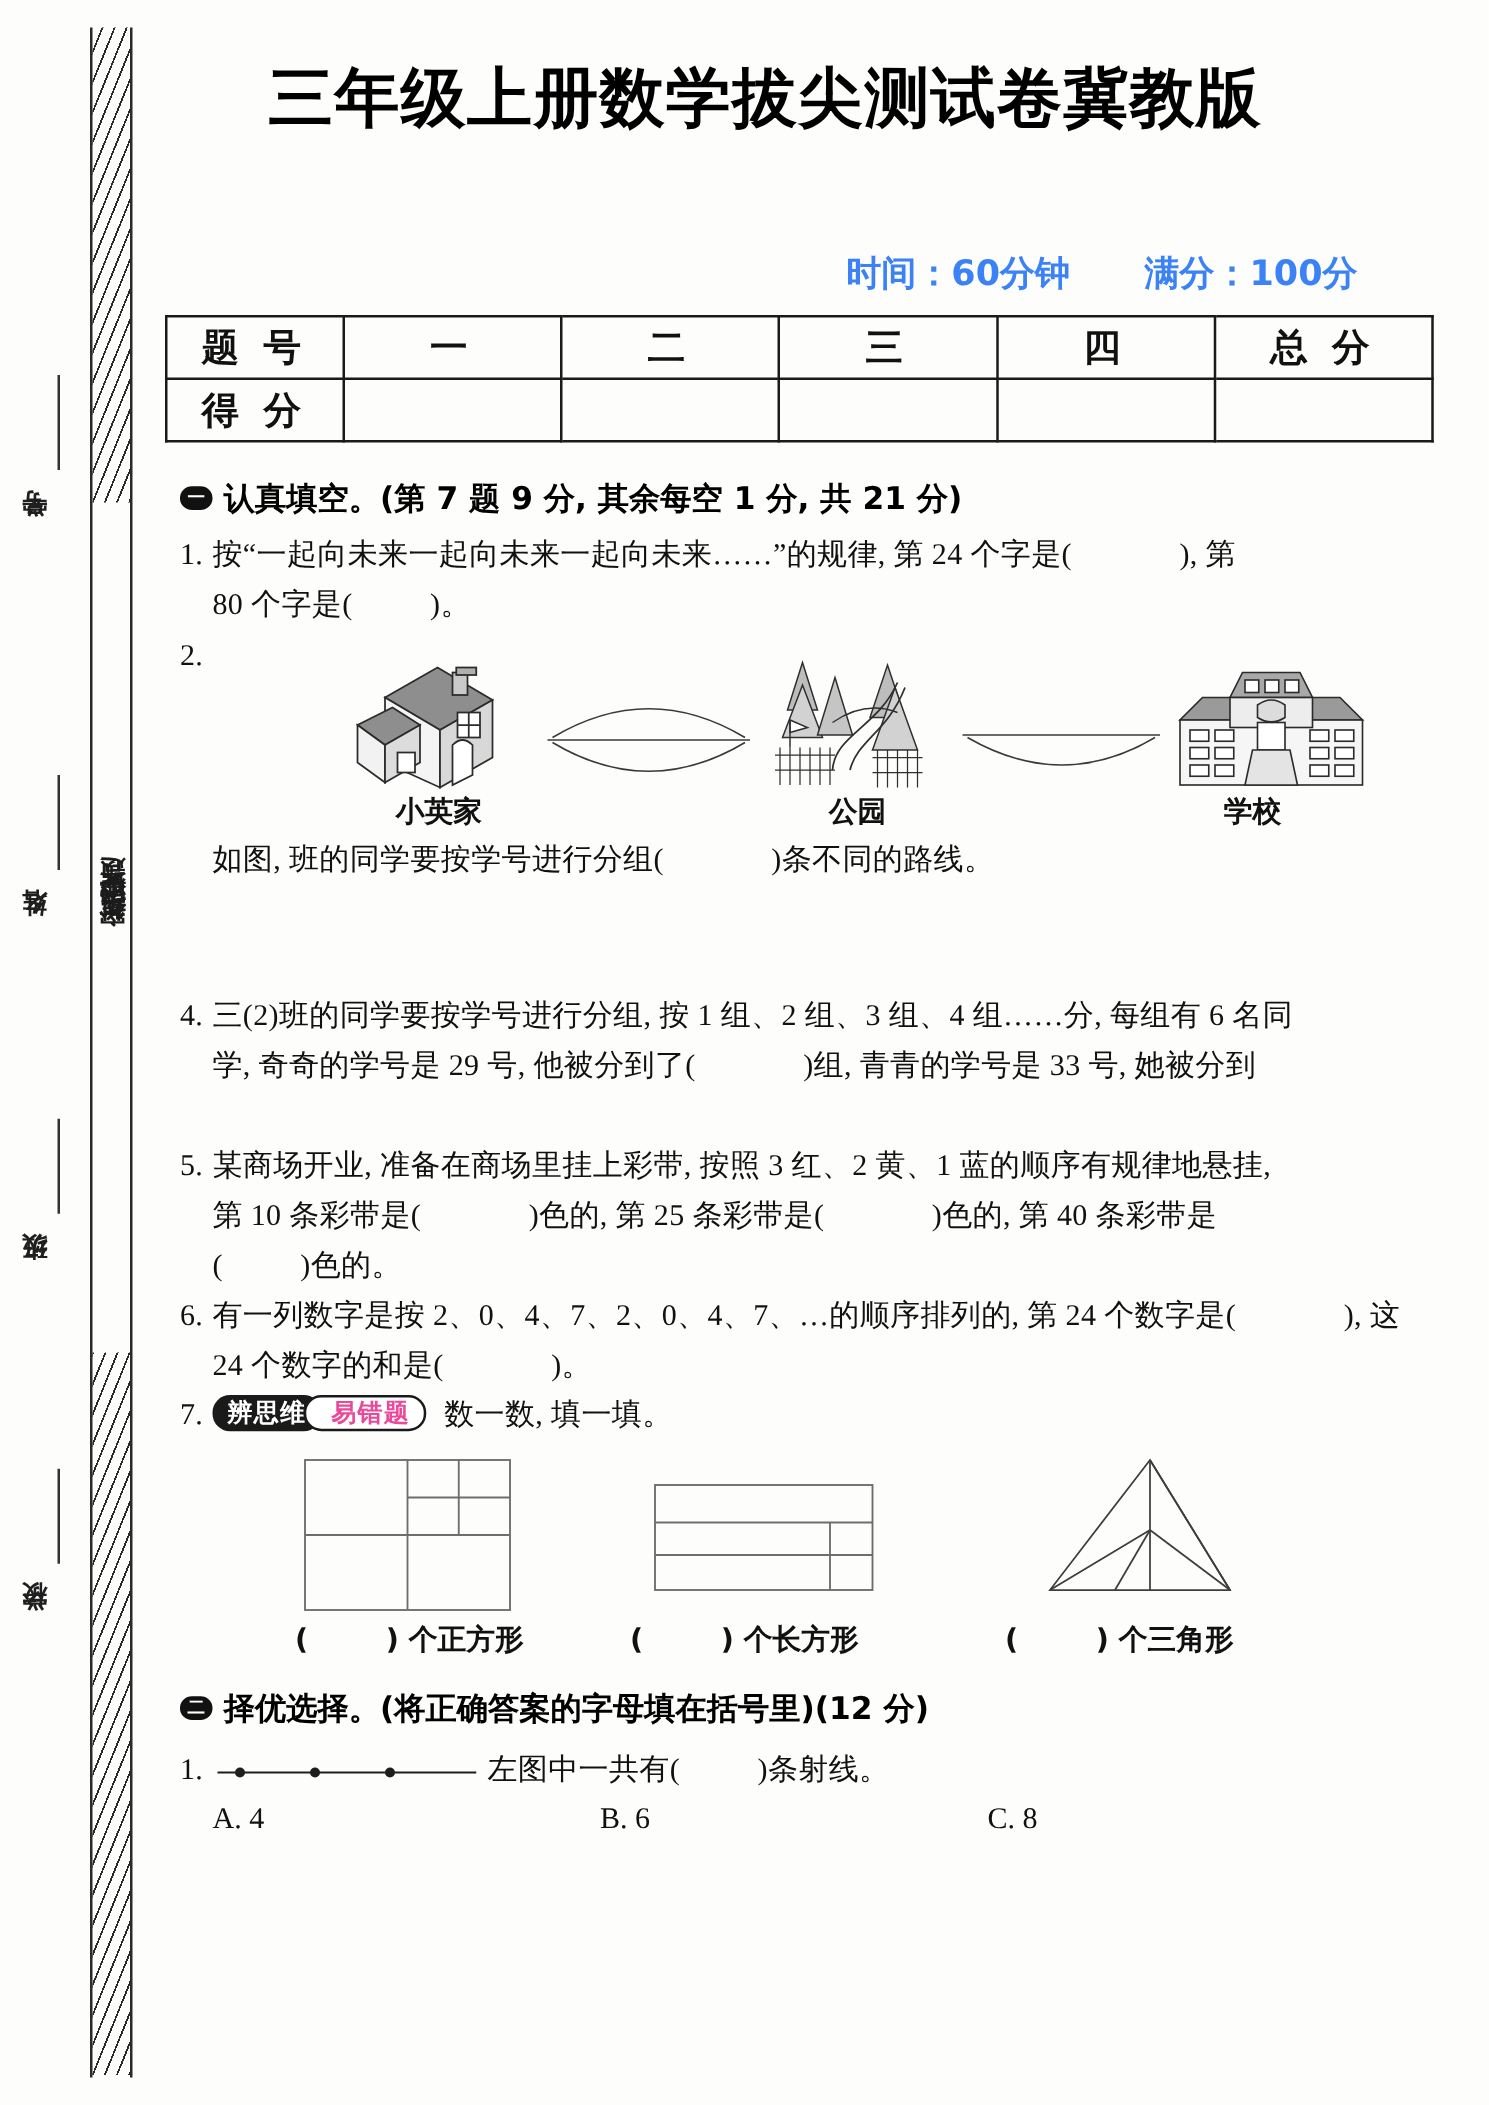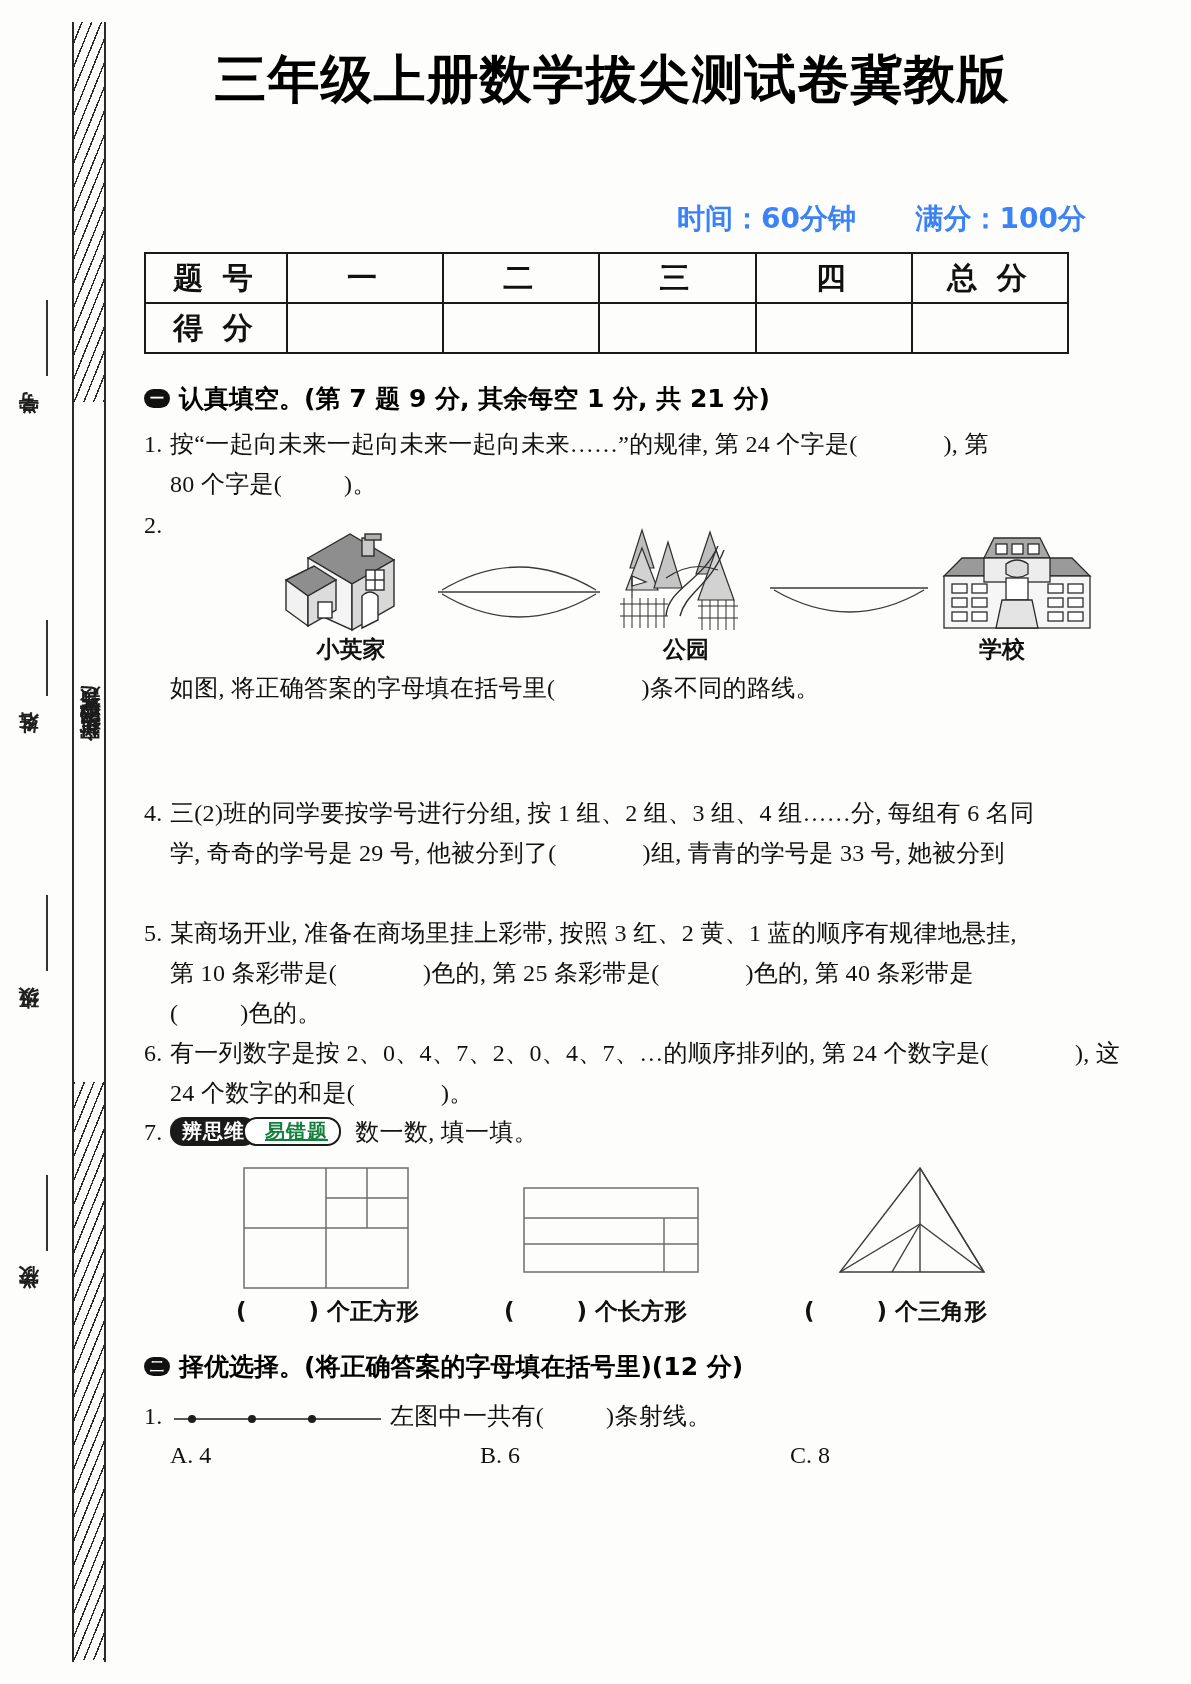--- a/index.html
+++ b/index.html
@@ -61,21 +61,21 @@
   }
   .meta{
     position:absolute;right:105px;top:200px;
     font-family:"DejaVu Sans","Liberation Sans",sans-serif;
     font-size:28px;font-weight:600;letter-spacing:0px;color:#3b82f6;
   }
   .meta span{margin-left:6px;}
 
   
   table.score{
-    position:absolute;left:12px;top:252px;width:925px;
+    position:absolute;left:0;top:252px;width:1015px;
     border-collapse:collapse;table-layout:fixed;
   }
   table.score td{
     border:2px solid #1a1a1a;height:48px;text-align:center;
     font-family:"Liberation Serif",serif;
     font-size:30px;font-weight:600;letter-spacing:6px;
     padding:0;
   }
   table.score td.hd{width:140px;}
 
@@ -106,26 +106,26 @@
 
   
   .badge-dark{
     display:inline-block;background:#1a1a1a;color:#fff;
     font-family:"DejaVu Sans","Liberation Sans",sans-serif;
     font-weight:700;font-size:20px;line-height:26px;
     padding:1px 12px 2px 12px;border-radius:14px;vertical-align:2px;
     letter-spacing:1px;
   }
   .badge-light{
-    display:inline-block;background:#fff;color:#15803d;
+    display:inline-block;background:#fff;color:#ec4899;
     border:2px solid #1a1a1a;
     font-family:"DejaVu Sans","Liberation Sans",sans-serif;
     font-weight:700;font-size:20px;line-height:24px;
     padding:0px 11px 1px 11px;border-radius:14px;vertical-align:2px;
-    margin-left:-14px;padding-left:20px;letter-spacing:1px;text-decoration:underline;
+    margin-left:-14px;padding-left:20px;letter-spacing:1px;
   }
 
   
   .figrow{position:absolute;left:12px;top:0;width:1010px;height:150px;}
   .fig-label{
     position:absolute;text-align:center;
     font-family:"DejaVu Sans","Liberation Sans",sans-serif;
     font-weight:700;font-size:23px;color:#111;width:160px;
   }
 
@@ -311,21 +311,21 @@
           </g>
         </g>
       </svg>
 
       <div class="fig-label" style="left:127px;top:124px;">小英家</div>
       <div class="fig-label" style="left:462px;top:124px;">公园</div>
       <div class="fig-label" style="left:778px;top:124px;">学校</div>
     </div>
 
     <div class="q" style="top:668px;">
-      <span class="ind"><span>如图, 将正确答案的字母填在括号里(</span><span class="blk"></span><span>)条不同的路线。</span></span>
+      <span class="ind"><span>如图, 班的同学要按学号进行分组(</span><span class="blk"></span><span>)条不同的路线。</span></span>
     </div>
 
 
     <div class="q" style="top:793px;">
       <span class="idx">4.</span><span>三(2)班的同学要按学号进行分组, 按 1 组、2 组、3 组、4 组……分, 每组有 6 名同</span>
       <span class="ind"><span>学, 奇奇的学号是 29 号, 他被分到了(</span><span class="blk"></span><span>)组, 青青的学号是 33 号, 她被分到</span></span>
     </div>
 
     <div class="q" style="top:913px;">
       <span class="idx">5.</span><span>某商场开业, 准备在商场里挂上彩带, 按照 3 红、2 黄、1 蓝的顺序有规律地悬挂,</span>

